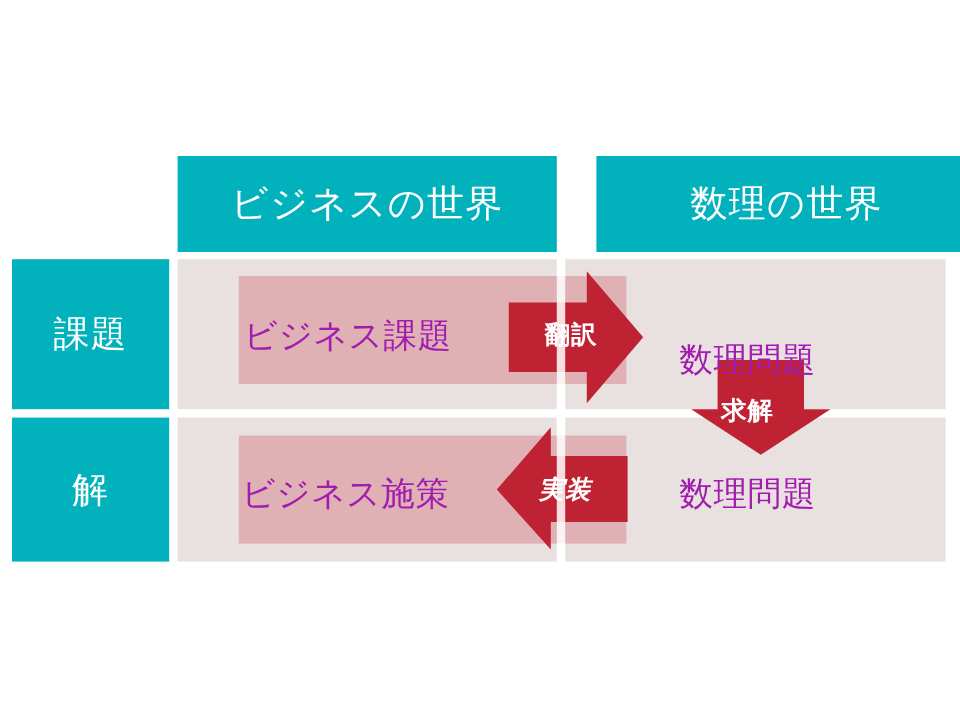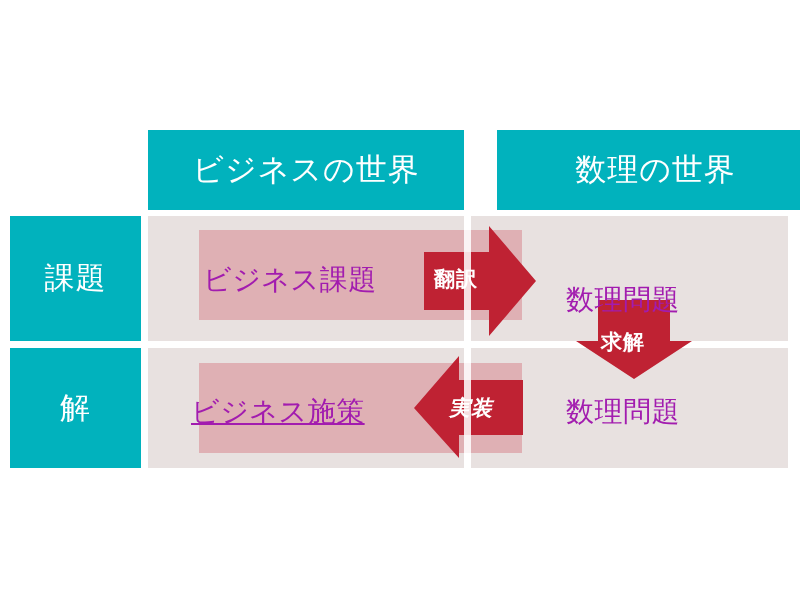--- a/index.html
+++ b/index.html
@@ -71,42 +71,42 @@
 
   
   .celltext {
     position: absolute;
     color: #a21caf;
     font-size: 28px;
     letter-spacing: 0.5px;
     white-space: nowrap;
   }
   #txt-biz-issue  { left: 203px; top: 261px; }
-  #txt-biz-sol    { left: 191px; top: 393px; text-decoration: underline; }
+  #txt-biz-sol    { left: 201px; top: 393px; }
   #txt-math-issue { left: 566px; top: 261px; margin-top: 20px; }
   #txt-math-sol   { left: 566px; top: 393px; }
 
   
   #arrow-layer {
     position: absolute;
     left: 0; top: 0;
     width: 800px; height: 600px;
     pointer-events: none;
   }
   .arrow-shape { fill: #bf2233; }
 
   .arrow-caption {
     position: absolute;
     color: #ffffff;
     font-size: 21px;
     font-weight: bold;
     letter-spacing: 1px;
     white-space: nowrap;
   }
-  #cap-translate { left: 434px; top: 265px; }
+  #cap-translate { left: 454px; top: 265px; }
   #cap-solve     { left: 601px; top: 328px; }
   #cap-implement { left: 449px; top: 394px; font-style: italic; }
 
   
   .col-seam {
     position: absolute;
     background: #ffffff;
   }
   #seam-issue { left: 464px; top: 216px; width: 7px; height: 125px; }
   #seam-sol   { left: 464px; top: 348px; width: 7px; height: 120px; }

